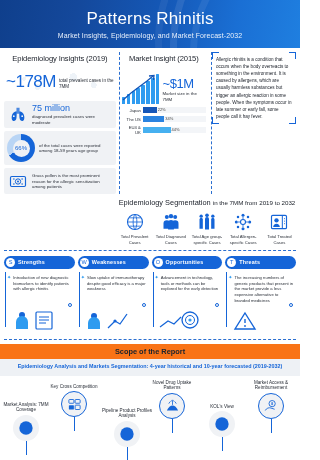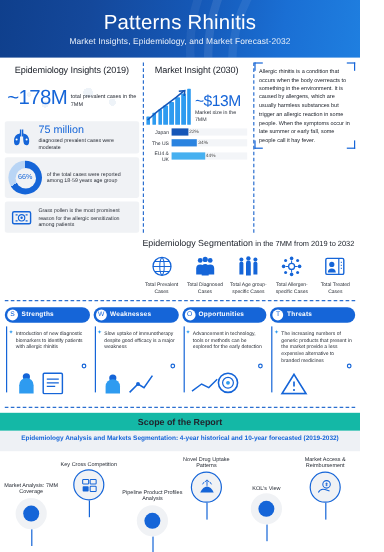--- a/index.html
+++ b/index.html
@@ -129,21 +129,21 @@
   .swot-bullet { color: #2e9bf0; font-size: 5px; line-height: 1; flex: 0 0 auto; }
   .swot-dot {
     position: absolute; right: 3px; bottom: 28px; width: 4px; height: 4px;
     border-radius: 50%; border: 1px solid #1565d8; background: #fff;
   }
   .swot-art { position: absolute; left: 6px; bottom: 1px; }
 
   
   .scope-dash { border-top: 1px dashed #2b6fd0; margin: 4px 4px 0 4px; }
   .scope-bar {
-    background: #14b8a6; text-align: center; font-size: 7.4px; color: #20252e;
+    background: #f97316; text-align: center; font-size: 7.4px; color: #20252e;
     padding: 3px 0; margin-top: 4px; font-weight: bold;
   }
   .scope-sub {
     background: #eef1f5; text-align: center; color: #1565d8; font-size: 5.4px;
     padding: 4px 10px 5px 10px; line-height: 1.45; font-weight: bold;
   }
 
   .scope-items { position: relative; height: 88px; margin-top: 2px; }
   .scope-item { position: absolute; width: 52px; text-align: center; }
   .sc-lbl { font-size: 4.6px; color: #2a2f38; line-height: 1.25; }
@@ -209,39 +209,39 @@
             <circle cx="12" cy="10" r="3.2" fill="none" stroke="#1565d8" stroke-width="1.2"></circle>
             <circle cx="12" cy="10" r="1.2" fill="#1565d8"></circle>
             <path d="M6 7h2M6 13h2M16 7h2M16 13h2" stroke="#1565d8" stroke-width="1.2"></path>
           </svg>
         </div>
         <div class="fact-txt">Grass pollen is the most prominent reason for the allergic sensitization among patients</div>
       </div>
     </div>
 
     <div class="col-mkt vdash">
-      <div class="sec-title">Market Insight (2030)</div>
+      <div class="sec-title">Market Insight (2015)</div>
 
       <div class="mkt-top">
         <div class="bars-icon">
           <i style="height:7px"></i>
             <i style="height:10px"></i>
             <i style="height:13px"></i>
           <i style="height:16px"></i>
             <i style="height:19px"></i>
             <i style="height:23px"></i>
           <i style="height:26px"></i>
             <i style="height:30px"></i>
           <svg style="position:absolute;left:0;top:0" width="34" height="30" viewBox="0 0 34 30">
             <path d="M1 26 L9 19 L17 13 L25 7 L31 2" fill="none" stroke="#1556b8" stroke-width="1.3"></path>
             <path d="M27 2 L32 1.5 L31.5 6" fill="none" stroke="#1556b8" stroke-width="1.3"></path>
           </svg>
         </div>
         <div style="padding-bottom:2px">
-          <div class="mkt-num">~$13M</div>
+          <div class="mkt-num">~$1M</div>
           <div class="mkt-sub">Market size in the 7MM</div>
         </div>
       </div>
 
       <div class="bar-rows">
         <div class="bar-row">
           <div class="bar-lbl">Japan</div>
           <div class="bar-track">
               <div class="bar-fill" style="width:22%;background:#1556b8">
             <span class="bar-val">22%</span>

